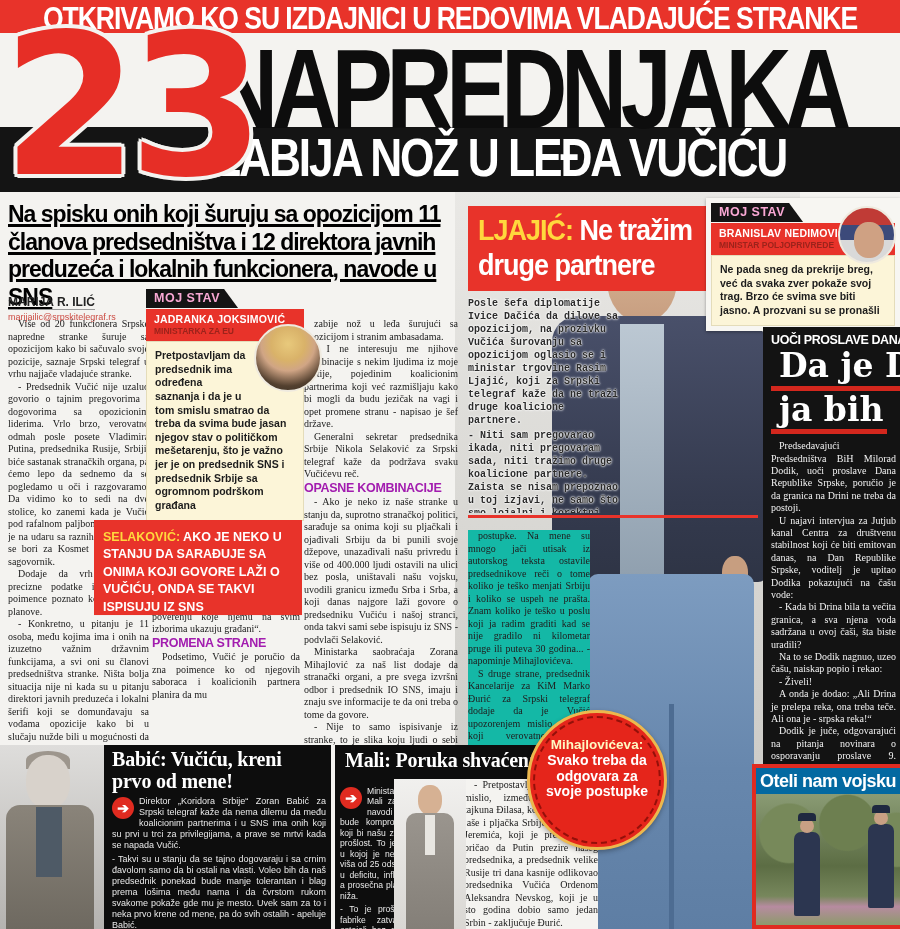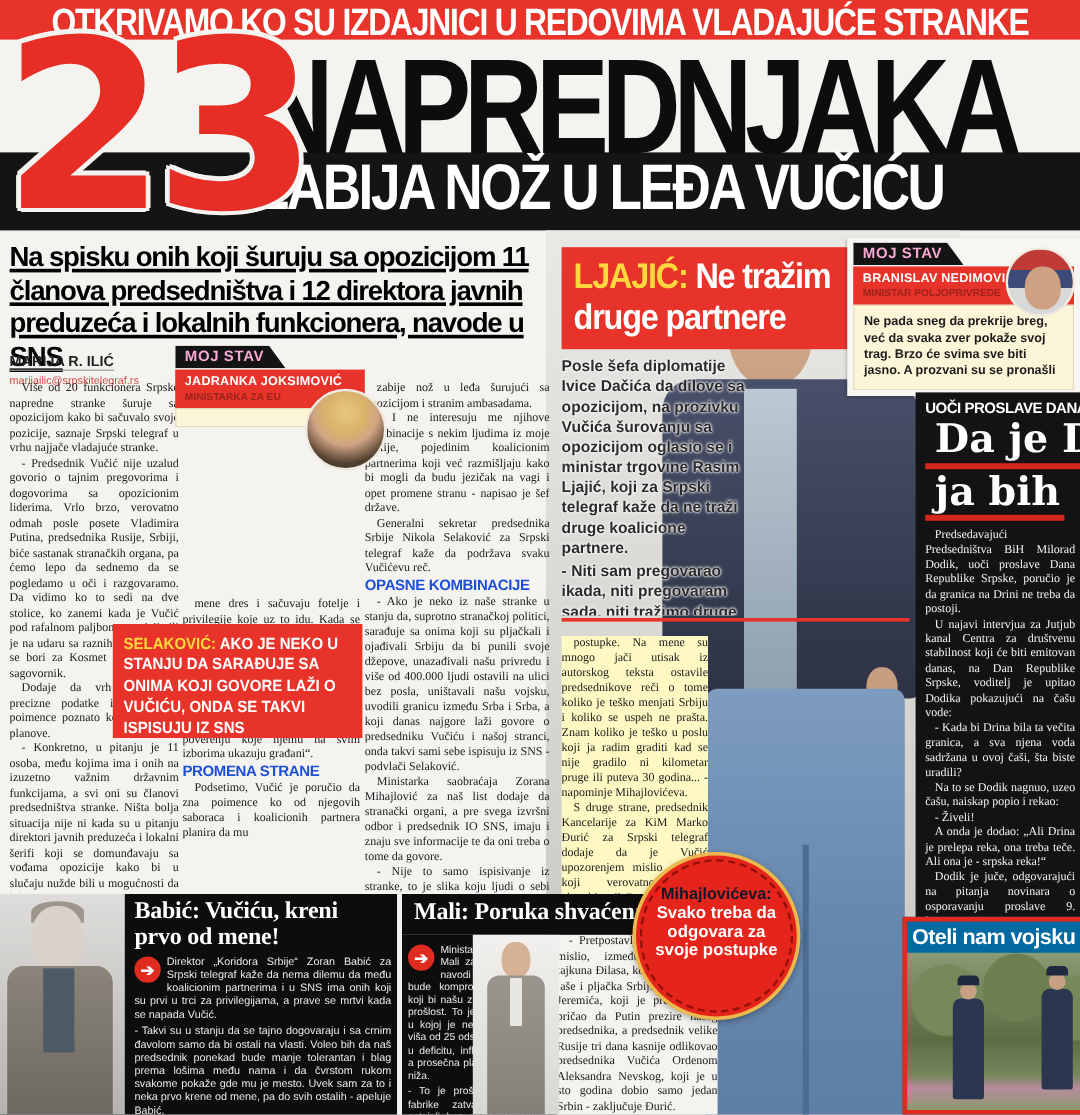--- a/index.html
+++ b/index.html
@@ -25,46 +25,46 @@
     letter-spacing:-2px; line-height:60px; transform:scale(1.03,1.25); transform-origin:left center; white-space:nowrap; }
   .subhead { left:8px; top:201px; width:462px; font-weight:bold; font-size:23px; line-height:1.2;
     letter-spacing:-1px; color:#000000; text-decoration:underline; text-decoration-thickness:3px; text-underline-offset:2px; }
   .byline { left:8px; top:292px; width:150px; }
   .byline .author { display:inline-block; font-size:12px; font-weight:bold; color:#222; border-bottom:1px solid #999; }
   .byline .email { display:block; font-size:9px; color:#cc4a42; margin-top:2px; }
 
   
   .serifcol { font-family:"Liberation Serif", serif; font-size:10px; line-height:1.25; text-align:justify; color:#202020; overflow:hidden; z-index:3; }
   .serifcol p { text-indent:10px; margin:0; }
-  .sechead { font-family:"Liberation Sans",sans-serif; font-weight:bold; font-size:12.5px; letter-spacing:-0.3px; color:#1d4ed8; margin:7px 0 4px; text-indent:0 !important; }
+  .sechead { font-family:"Liberation Sans",sans-serif; font-weight:bold; font-size:12.5px; letter-spacing:-0.3px; color:#a21caf; margin:7px 0 4px; text-indent:0 !important; }
   .col1 { left:8px;  top:318px; width:141px; height:426px; }
   .col2 { left:152px; top:498px; width:148px; height:247px; }
   .col3 { left:304px; top:318px; width:154px; height:427px; }
-  .col4a { left:468px; top:530px; width:122px; height:236px; background:#fef9c3; }
+  .col4a { left:468px; top:530px; width:122px; height:236px; background:#14b8a6; }
   .col4b { left:464px; top:779px; width:134px; height:150px; background:#f4f3f0; }
 
   
   .photo-bg { left:455px; top:192px; width:345px; height:737px; z-index:1;
     background:linear-gradient(180deg,#e9e8e5 0%,#d9d8d4 45%,#c6c5c1 100%); }
   .fig { position:absolute; z-index:2; }
   .vucic-hair { left:601px; top:221px; width:82px; height:52px; background:#7e776c; border-radius:46% 46% 35% 35%; }
   .vucic-face { left:607px; top:236px; width:70px; height:86px; background:linear-gradient(#dab697,#c79e80); border-radius:48%; }
   .vucic-jacket { left:552px; top:316px; width:216px; height:266px; background:linear-gradient(180deg,#49506a,#343a4e 70%,#2e3445); border-radius:26px 34px 10px 10px; }
   .vucic-shirt { left:620px; top:324px; width:44px; height:252px; background:linear-gradient(#bcc8d3,#90a0af); }
   .vucic-hand-l { left:556px; top:560px; width:24px; height:34px; background:#c79e80; border-radius:45%; }
   .vucic-hand-r { left:722px; top:556px; width:26px; height:36px; background:#c79e80; border-radius:45%; }
   .vucic-jeans { left:588px; top:574px; width:166px; height:355px; background:linear-gradient(180deg,#7d9cc0,#6787ad 55%,#5e7ea4); border-radius:10px 10px 0 0; }
   .vucic-jeans::after { content:""; position:absolute; left:49%; top:130px; width:5px; height:225px; background:#4d6c92; }
 
   
   .ljajic-box { left:468px; top:206px; width:246px; height:85px; background:#e8332a; z-index:4; padding:8px 10px; }
   .ljajic-box .t { font-weight:bold; font-size:27px; line-height:1.15; letter-spacing:-1px; transform:scale(1,1.1); transform-origin:left top; }
   .ljajic-box .nm { color:#ffd83d; } .ljajic-box .rest { color:#fff; }
-  .ljajic-text { left:468px; top:297px; width:156px; height:216px; z-index:3; font-weight:bold; font-size:13px; line-height:1.3;
-    color:#2b2b2b; text-shadow:0 0 3px #fff,0 0 2px #fff,0 0 1px #fff; overflow:hidden; }
+  .ljajic-text { left:468px; top:297px; width:156px; height:216px; z-index:3; font-weight:bold; font-size:10px; line-height:1.3;
+    color:#2b2b2b; text-shadow:0 0 3px #fff,0 0 2px #fff,0 0 1px #fff; overflow:hidden;font-family:Liberation Mono, monospace; }
   .ljajic-text p { margin:0 0 2px; }
   .red-divider { left:468px; top:515px; width:290px; height:3px; background:#e8332a; z-index:3; }
 
   
   .stav { z-index:4; }
   .stav-chip { display:inline-block; background:#141414; color:#f9a8d4; font-weight:bold; font-size:12.5px;
     padding:2px 18px 3px 8px; letter-spacing:0.5px; clip-path:polygon(0 0,calc(100% - 14px) 0,100% 100%,0 100%); }
   .stav-red { background:#e8332a; padding:4px 8px 5px; margin-top:1px; }
   .stav-name { color:#fff; font-weight:bold; font-size:10.5px; letter-spacing:0.2px; }
   .stav-role { color:#9c231b; font-weight:bold; font-size:8.5px; margin-top:1px; }
@@ -80,21 +80,21 @@
 
   
   .selakovic { left:94px; top:520px; width:208px; height:88px; background:#e8332a; z-index:5; padding:7px 9px;
     font-weight:bold; font-size:12.5px; line-height:1.3; transform:scale(1,1.08); transform-origin:left top; }
   .selakovic .nm { color:#ffd83d; } .selakovic .tx { color:#fff; }
 
   
   .badge { left:527px; top:710px; width:140px; height:140px; border-radius:50%; background:#e5251b; z-index:6;
     border:3px solid #ecb84e; text-align:center; padding-top:24px; box-shadow:0 2px 5px rgba(0,0,0,.3); }
   .badge::before { content:""; position:absolute; inset:3px; border:2px dashed rgba(120,10,5,.75); border-radius:50%; }
-  .badge .bname { color:#0f172a; font-weight:bold; font-size:13.5px; }
+  .badge .bname { color:#fef9c3; font-weight:bold; font-size:13.5px; }
   .badge .btext { color:#fff; font-weight:bold; font-size:14px; line-height:1.12; padding:1px 16px 0; }
 
   
   .dodik { left:763px; top:327px; width:137px; height:445px; background:#131313; z-index:4; padding:6px 0 0 8px; overflow:hidden; }
   .dodik .dkicker { color:#fff; font-weight:bold; font-size:12.5px; letter-spacing:-0.4px; white-space:nowrap; }
   .dodik .dh { display:inline-block; font-family:"DejaVu Serif",serif; font-weight:bold; color:#fff; font-size:33px;
     line-height:1.02; padding:2px 4px 3px 8px; border-bottom:5px solid #d3271d; white-space:nowrap; }
   .dodik .dbody { margin-top:6px; padding-right:4px; font-family:"Liberation Serif",serif; font-size:10px; line-height:1.24;
     color:#f2f2f2; text-align:justify; }
   .dodik .dbody p { text-indent:8px; margin:0; }
@@ -202,20 +202,21 @@
   <div class="abs red-divider"></div>
 
   <div class="abs stav stav1">
     <div class="stav-chip">MOJ STAV</div>
     <div class="stav-red">
       <div class="stav-name">JADRANKA JOKSIMOVIĆ</div>
       <div class="stav-role">MINISTARKA ZA EU</div>
     </div>
     <div class="stav-body">
       <span class="stav1-spacer"></span>
+      <span>Pretpostavljam da predsednik ima određena saznanja i da je u tom smislu smatrao da treba da svima bude jasan njegov stav o političkom mešetarenju, što je važno jer je on predsednik SNS i predsednik Srbije sa ogromnom podrškom građana</span>
     </div>
     <div class="pcircle stav1-circle"></div>
   </div>
 
   <div class="abs stav stav2">
     <div class="stav-chip">MOJ STAV</div>
     <div class="stav-red">
       <div class="stav-name">BRANISLAV NEDIMOVIĆ</div>
       <div class="stav-role">MINISTAR POLJOPRIVREDE</div>
     </div>

